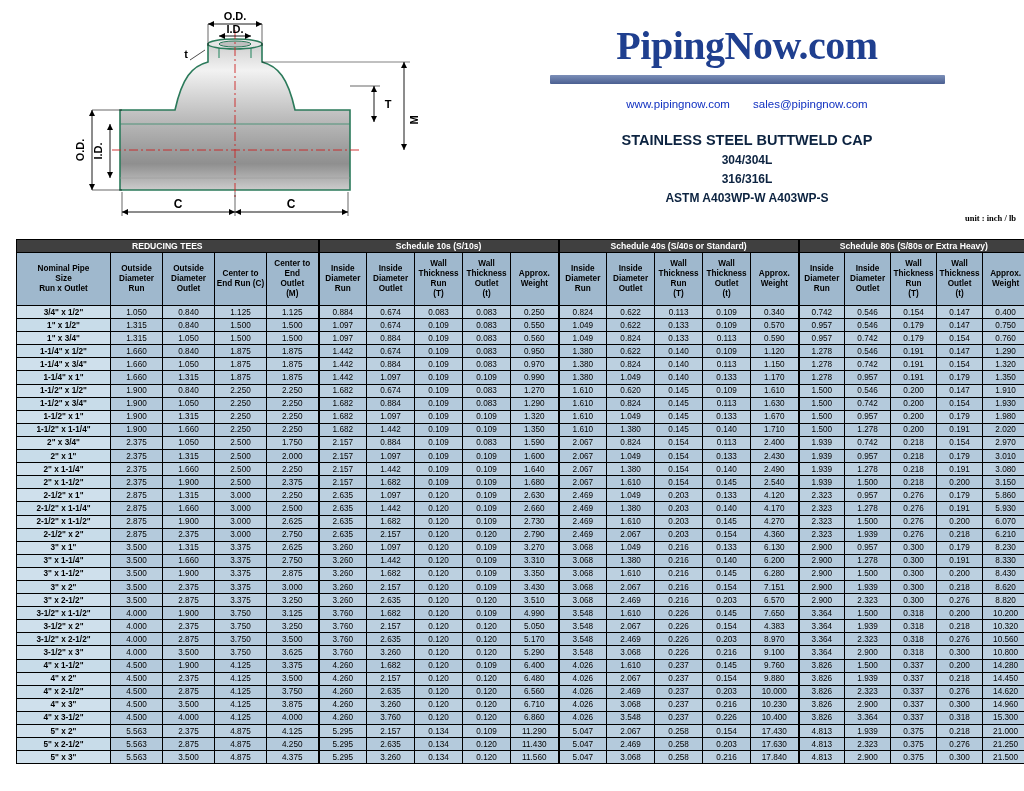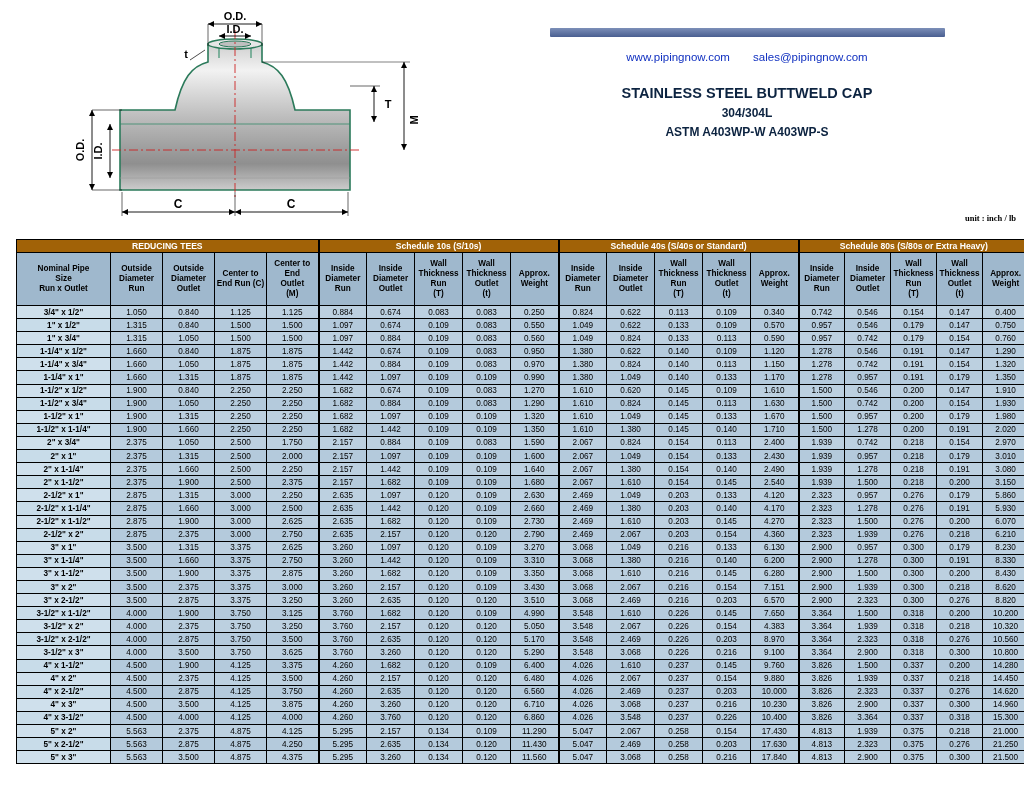--- a/index.html
+++ b/index.html
@@ -37,21 +37,21 @@
   
   svg.diagram{position:absolute;left:0;top:0;}
 
   
   table{
     border-collapse:collapse;table-layout:fixed;
     width:992px;margin:0 16px;font-size:8.2px;
   }
   td,th{border:1px solid #000;padding:0;text-align:center;vertical-align:middle;}
   .grp{
-    background:#a16207;color:#fff;font-weight:bold;font-size:8.6px;height:12px;
+    background:#404040;color:#fff;font-weight:bold;font-size:8.6px;height:12px;
   }
   .hdr{
     background:#9fb8cd;font-weight:bold;font-size:8.2px;height:52px;
     line-height:1.25;
   }
   tbody tr{height:13.1px;}
   tbody td{background:#bcd0e0;}
   tbody td.nps{background:#cfe0ec;font-weight:bold;}
   tbody tr:nth-child(even) td{background:#b4cadc;}
   tbody tr:nth-child(even) td.nps{background:#c8dce9;}
@@ -145,27 +145,29 @@
 
         <line x1="235" y1="212" x2="348" y2="212" stroke="#000" stroke-width="0.9"></line>
         <path d="M235,212 l6,-3 l0,6 z" fill="#000"></path>
         <path d="M348,212 l-6,-3 l0,6 z" fill="#000"></path>
         <line x1="348" y1="192" x2="348" y2="216" stroke="#000" stroke-width="0.6"></line>
         <text x="291" y="208" font-size="12" font-weight="bold" text-anchor="middle" font-family="Liberation Sans, sans-serif">C</text>
       </svg>
     </div>
 
     <div class="brand-box">
+      <div class="brand-title">PipingNow.com</div>
       <div class="brand-rule"></div>
       <div class="brand-links">
         <span>www.pipingnow.com</span>
         <span>sales@pipingnow.com</span>
       </div>
       <div class="doc-title">STAINLESS STEEL BUTTWELD CAP</div>
       <div class="doc-line">304/304L</div>
+      <div class="doc-line">316/316L</div>
       <div class="doc-line">ASTM A403WP-W   A403WP-S</div>
     </div>
 
     <div class="unit-note">unit : inch / lb</div>
   </div>
 
   <div class="tbl-wrap">
     <table>
       <colgroup>
         <col style="width:94px">

